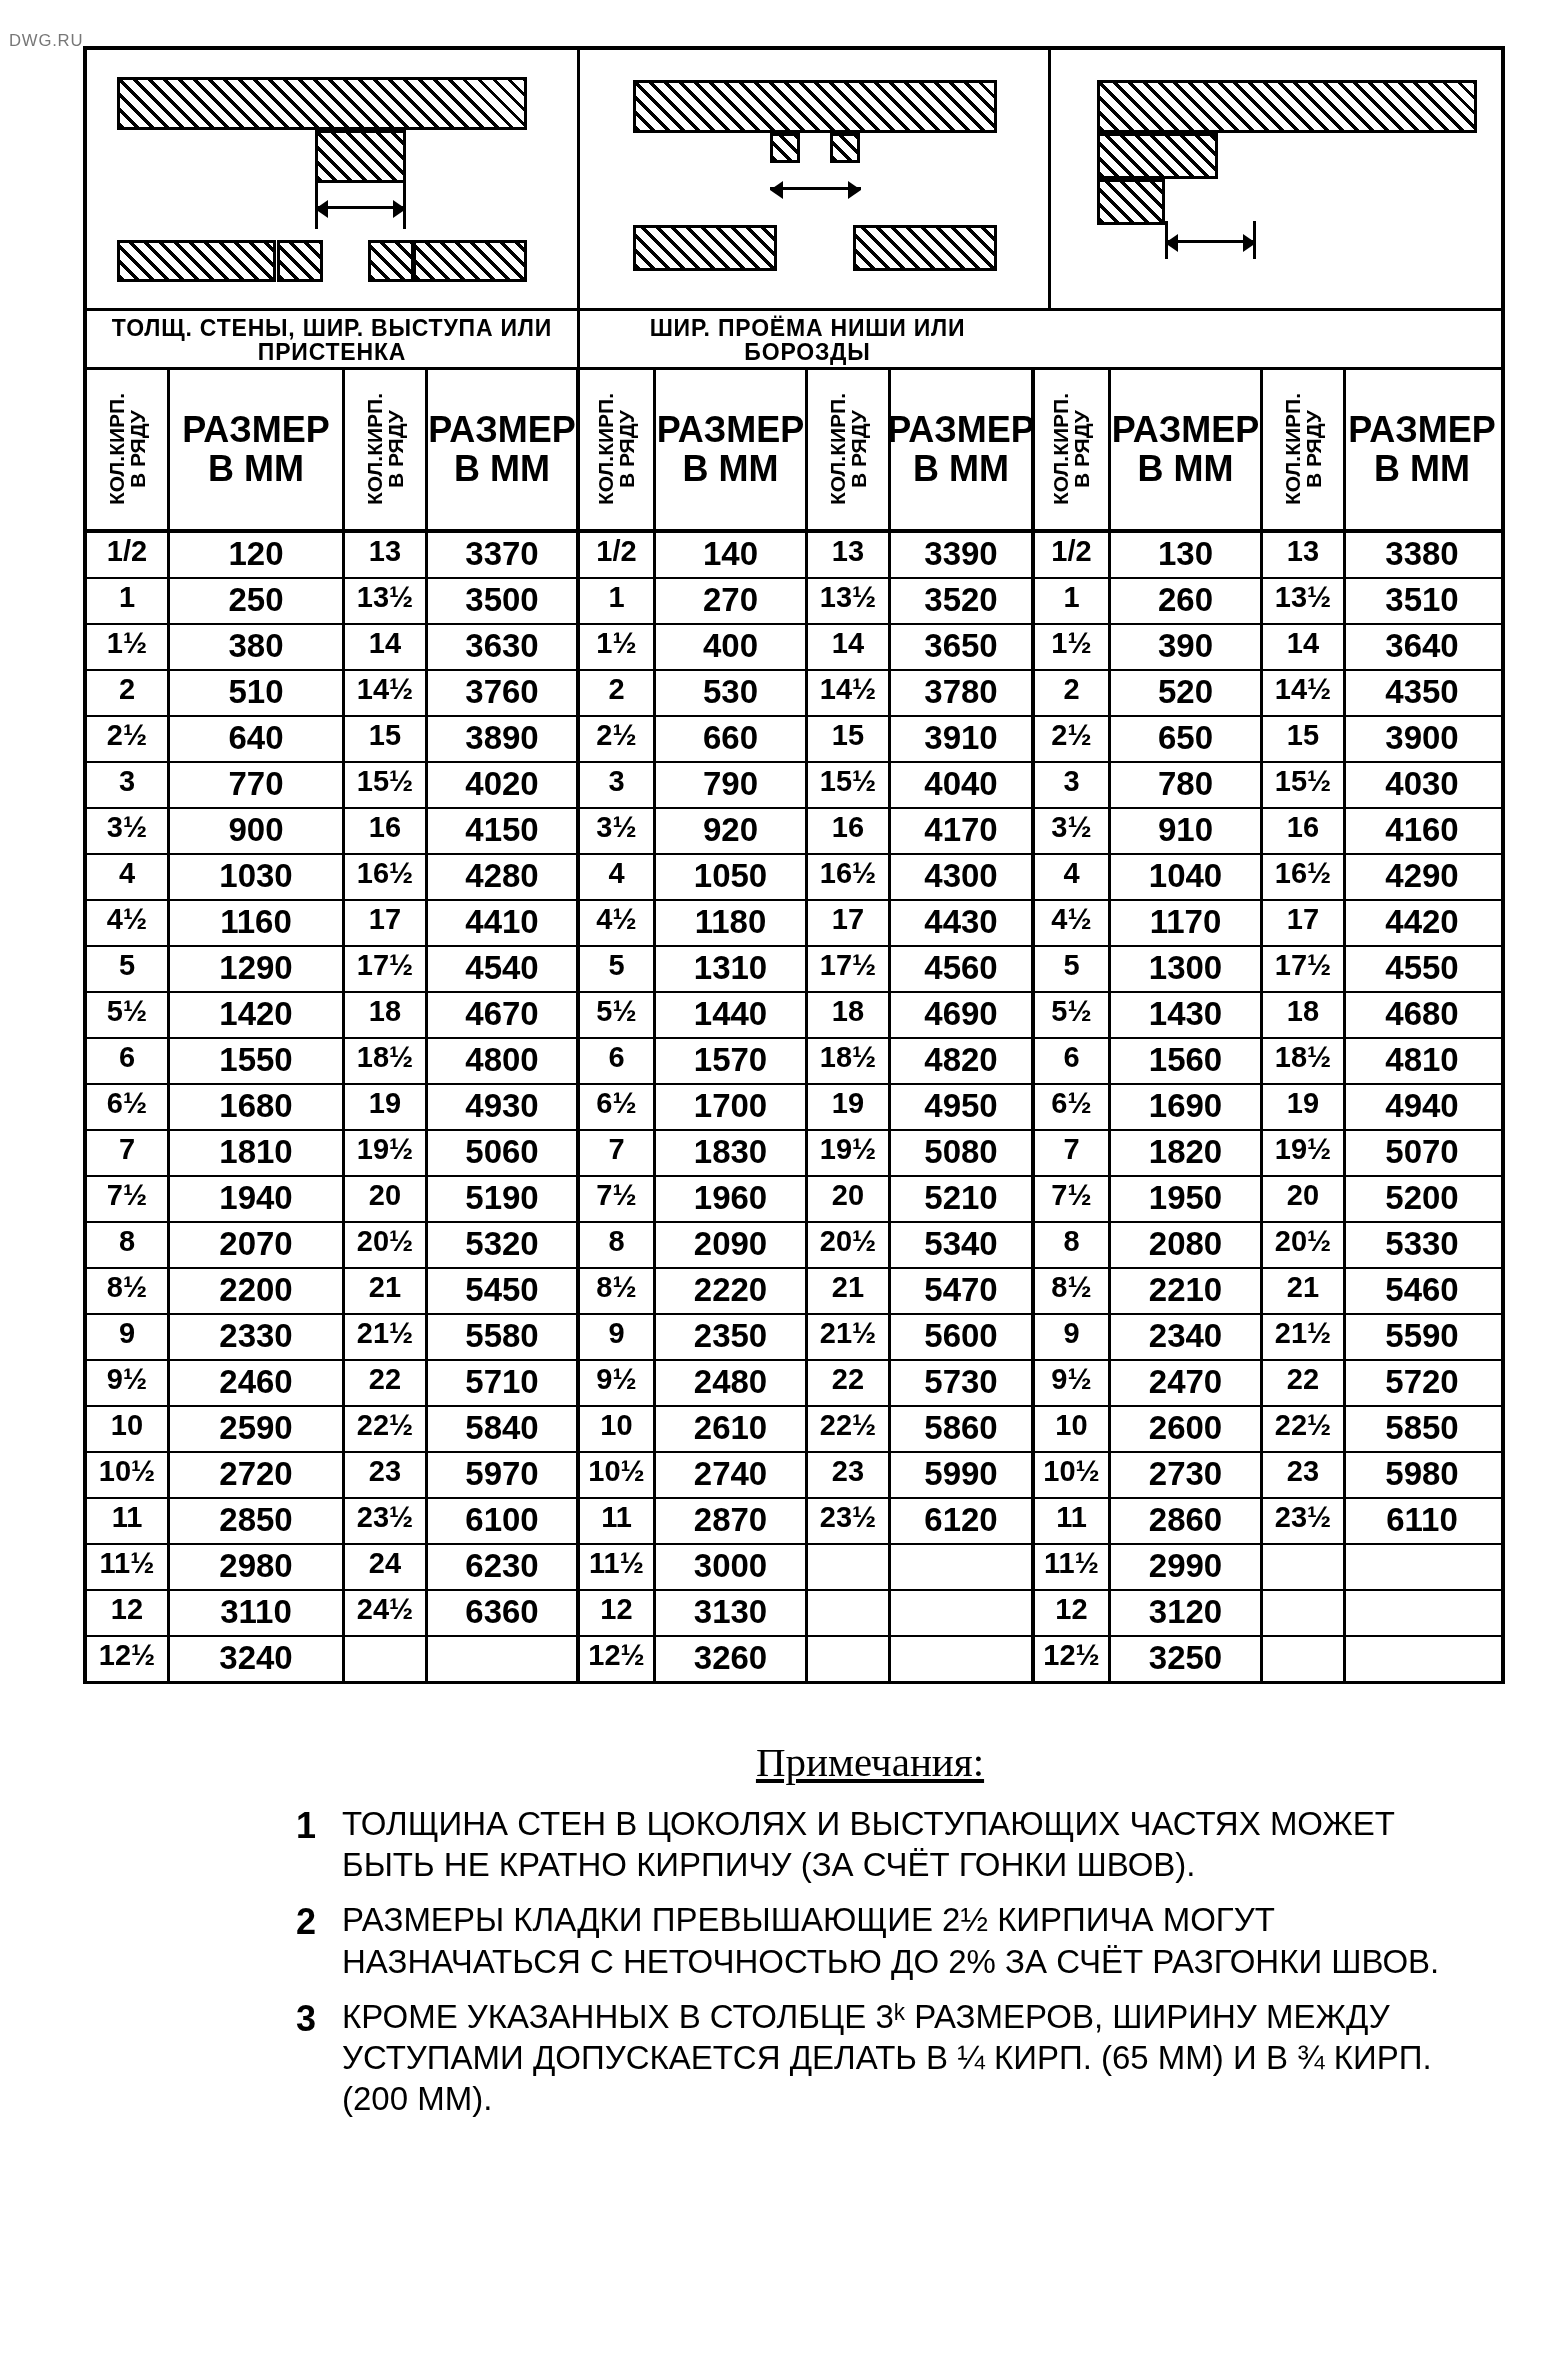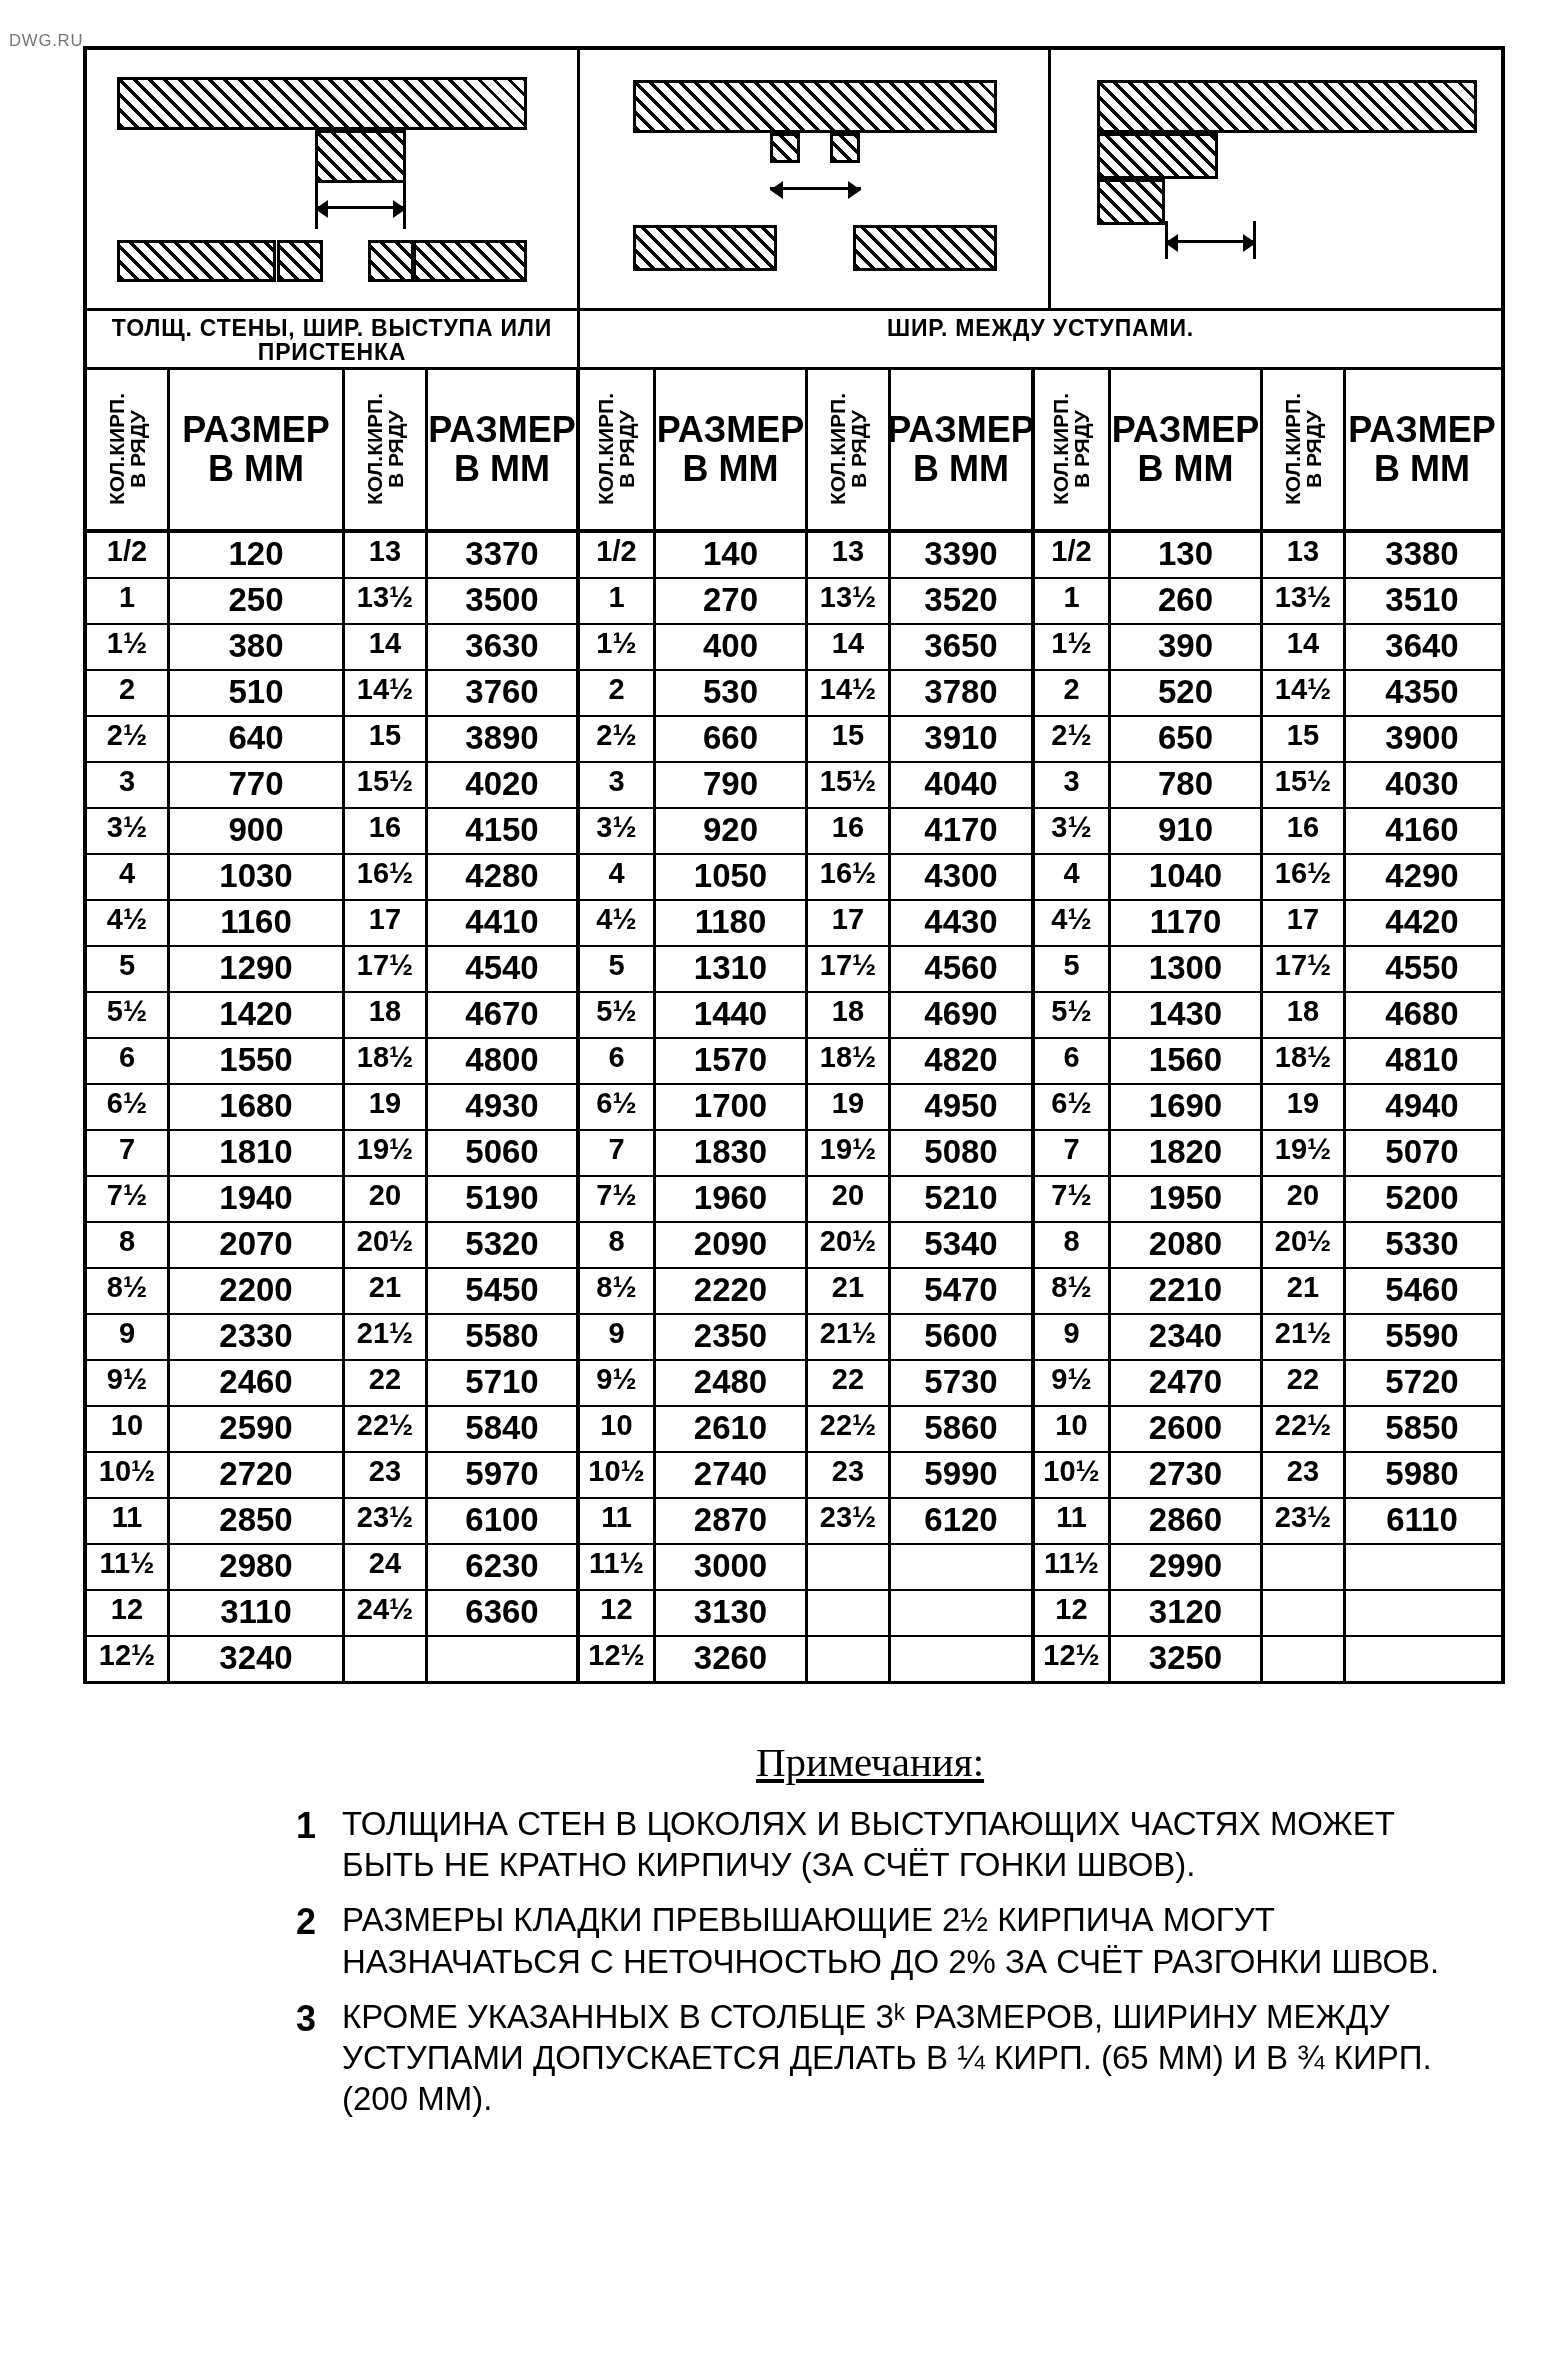--- a/index.html
+++ b/index.html
@@ -218,21 +218,21 @@
         <div class="hatch" style="left:46px; top:129px; width:68px; height:46px;"></div>
         <div class="dim-line" style="left:114px; top:190px; width:91px;"></div>
         <div class="tick" style="left:114px; top:171px; height:38px;"></div>
         <div class="tick" style="left:202px; top:171px; height:38px;"></div>
       </div>
     </div>
 
     <div class="titles">
       <div style="flex: 0 0 493px; white-space: pre;">ТОЛЩ. СТЕНЫ, ШИР. ВЫСТУПА ИЛИ
 ПРИСТЕНКА</div>
-      <div style="flex:1">ШИР. МЕЖДУ   УСТУПАМИ.</div>
+      <div style="flex:0 0 455px">ШИР. ПРОЁМА НИШИ ИЛИ БОРОЗДЫ</div>
     </div>
 
     <div class="heads">
       <div class="w-k1">
           <span class="vhead" style="white-space: pre;">КОЛ.КИРП.
 В РЯДУ</span>
         </div>
       <div class="w-s1">
           <span class="hhead" style="white-space: pre;">РАЗМЕР
 В ММ</span>

